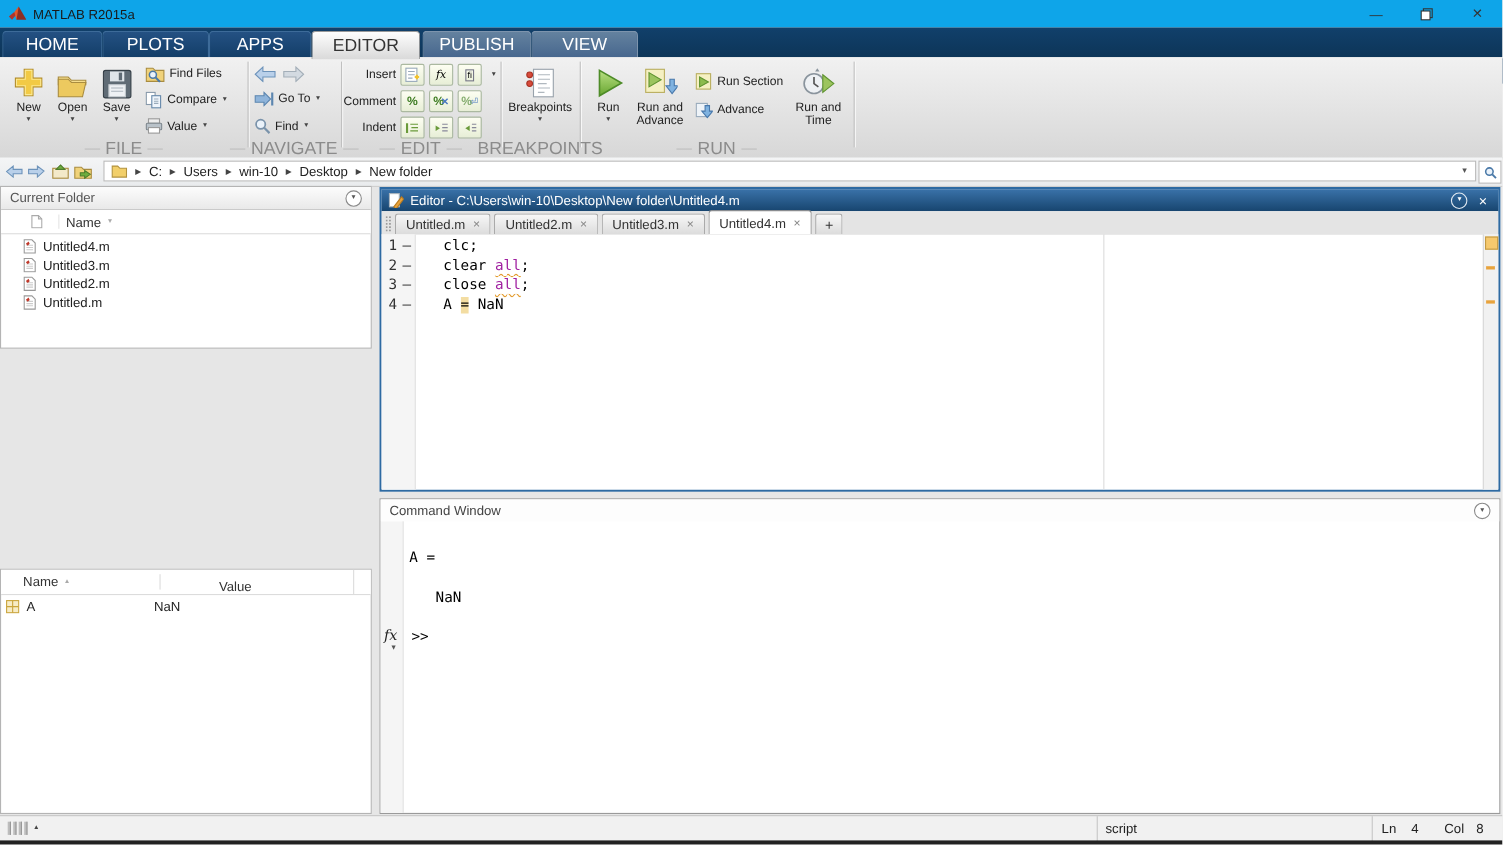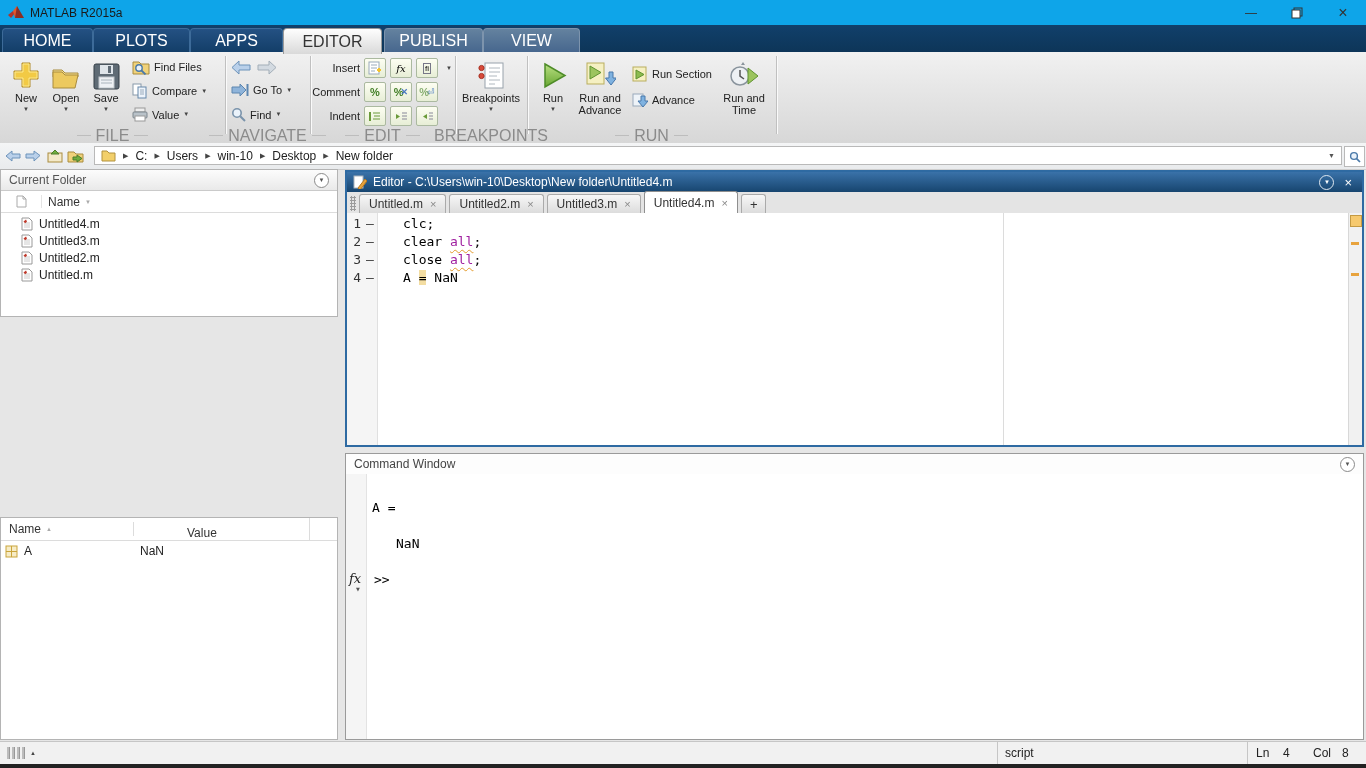--- a/index.html
+++ b/index.html
@@ -45,21 +45,21 @@
   #crumbbox{position:absolute;left:94px;top:3px;width:1248px;height:19px;background:#fff;border:1px solid #b9b9b9;display:flex;align-items:center;gap:7px;padding:0 6px;box-sizing:border-box;}
   .crumb{font-size:12px;color:#222;}
   .csep{font-size:7px;color:#444;}
   #crumb-dd{margin-left:auto;font-size:7px;color:#555;}
   #absearch{position:absolute;left:1344px;top:3px;width:19px;height:19px;background:#fff;border:1px solid #b9b9b9;display:flex;align-items:center;justify-content:center;}
   
   .panel{position:absolute;left:0;width:338px;background:#fff;border:1px solid #b4b4b4;box-sizing:border-box;}
   .phead{height:20px;background:linear-gradient(#fcfcfc,#e9e9e9);border-bottom:1px solid #cacaca;display:flex;align-items:center;font-size:12px;color:#555;padding:0 8px;}
   .circbtn{margin-left:auto;width:13px;height:13px;border:1px solid #8a8a8a;border-radius:50%;background:#fff;display:flex;align-items:center;justify-content:center;font-size:6px;color:#555;}
   .chev{margin-left:auto;width:7px;height:7px;border-right:2px solid #666;border-bottom:2px solid #666;transform:rotate(45deg);margin-top:-4px;}
-  .colhdr{height:21px;background:#fff;border-bottom:1px solid #dcdcdc;display:flex;align-items:center;font-size:12px;color:#333;}
+  .colhdr{height:21px;background:#fff;border-bottom:1px solid #dcdcdc;display:flex;align-items:center;font-size:12px;color:#333;padding-left:12px;}
   .filerow{height:17px;display:flex;align-items:center;gap:6px;padding-left:20px;font-size:12px;color:#222;}
   .sorttri{font-size:6px;color:#aaa;margin-left:5px;}
   
   #editorwin{position:absolute;left:345px;top:170px;width:1019px;height:277px;border:2px solid #2e6aa2;background:#fff;box-sizing:border-box;}
   #edtitle{height:20px;background:linear-gradient(#3a72a9,#17456f);display:flex;align-items:center;gap:6px;padding:0 6px;}
   #edtitle .ttext{font-size:12px;color:#fff;}
   #edtitle .circbtn{background:transparent;border-color:#dfe8f1;color:#fff;margin-left:auto;}
   #edtitle .closex{color:#fff;font-size:13px;margin:0 4px;}
   #edtabs{height:21px;background:#e4e4e4;border-bottom:1px solid #a0a0a0;display:flex;align-items:flex-end;padding-left:12px;position:relative;}
   .etab{height:18px;display:inline-flex;align-items:center;gap:7px;padding:0 9px;font-size:12px;color:#333;background:linear-gradient(#f7f7f7,#dcdcdc);border:1px solid #aaa;border-bottom:none;border-radius:3px 3px 0 0;margin-right:3px;}

